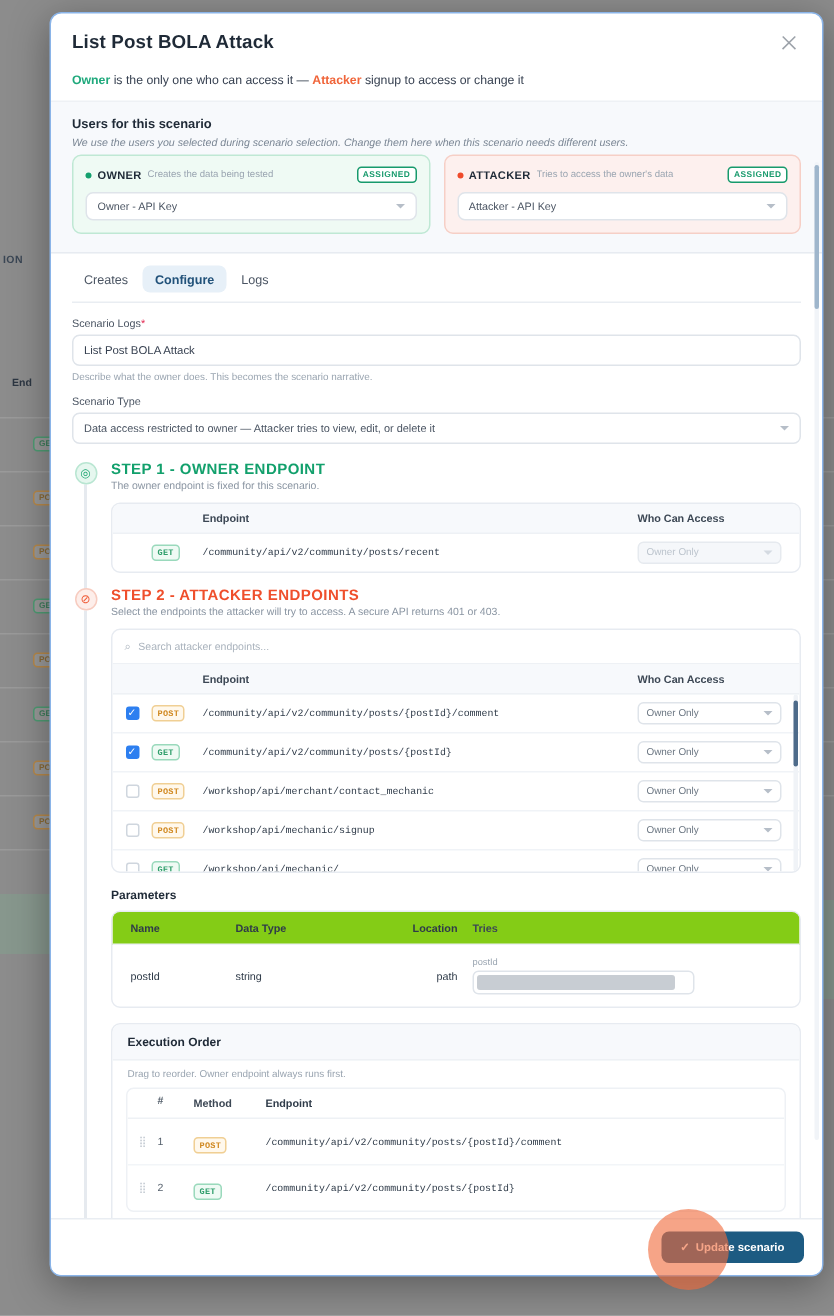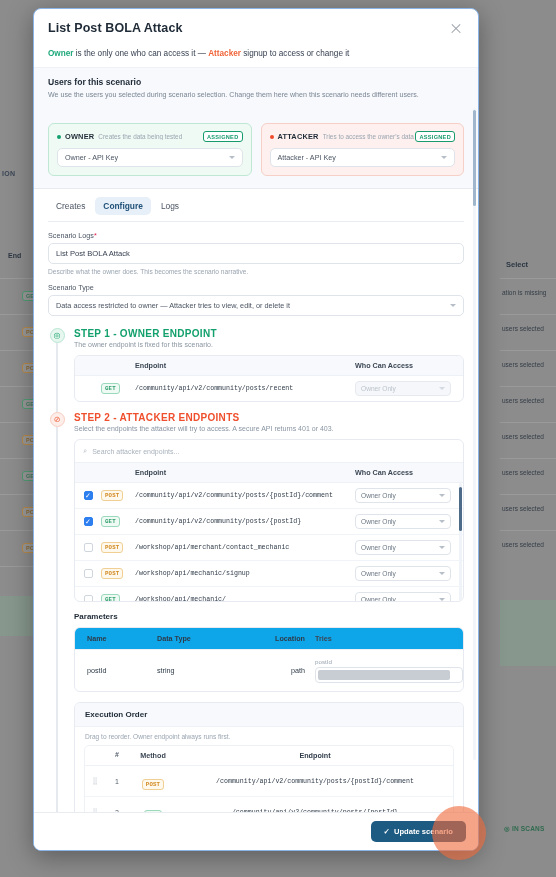--- a/index.html
+++ b/index.html
@@ -33,21 +33,21 @@
   .bg-right .br-hdr { position:absolute; left:6px; top:100px; font-weight:700; font-size:7.5px;}
   .br-row { position:absolute; left:0; width:56px; border-top:1px solid #9a9a9a; font-size:6.5px; color:#333c46; padding-left:2px;}
   .br-scan {
     position:absolute; left:4px; bottom:24px; font-size:6.5px; font-weight:700;
     color:#2f6b4f; letter-spacing:.2px;
   }
   .bg-band { position:absolute; left:0; right:0; }
 
   
   .modal {
-    position: absolute; left: 33px; top: 8px; width: 446px; height: 843px;
+    position: absolute; left: 33px; top: 8px; width: 516px; height: 843px;
     background: #ffffff; border: 1px solid #8ab4e8; border-radius: 8px;
     box-shadow: 0 6px 26px rgba(0,0,0,.35);
     display: flex; flex-direction: column; overflow: hidden;
   }
   .modal-head {
     padding: 12px 14px 10px 14px; display:flex; align-items:flex-start;
     justify-content:space-between; flex: 0 0 auto;
   }
   .modal-title { font-size: 12.5px; font-weight: 700; color: #1f2a37; letter-spacing:.1px;}
   .close-x {
@@ -67,21 +67,21 @@
 
   .scroll-area {
     flex: 1 1 auto; overflow: hidden; position: relative;
     border-top: 1px solid #eef1f5;
   }
   .scroll-inner { padding: 0 0 6px 0; }
 
   
   .users-panel { background:#f7f9fc; border-bottom:1px solid #e7ebf1; padding:9px 14px 12px 14px;}
   .users-title { font-size:8.6px; font-weight:700; color:#1f2a37; margin-bottom:4px;}
-  .users-sub { font-size:7.1px; color:#7a8694; margin-bottom:24px; }
+  .users-sub { font-size:7.1px; color:#7a8694; margin-bottom:4px;font-style:italic; }
   .users-grid { display:flex; gap:9px; }
   .user-card { flex:1; border-radius:6px; padding:7px 8px 8px 8px; }
   .user-card.owner { background:#effaf4; border:1px solid #bfe8d4; }
   .user-card.attacker { background:#fdf0ee; border:1px solid #f6cfc6; }
   .uc-top { display:flex; align-items:center; justify-content:space-between; margin-bottom:6px;}
   .uc-left { display:flex; align-items:center; gap:4px; min-width:0;}
   .dot { width:4px;height:4px;border-radius:50%; flex:0 0 auto;}
   .dot.g{background:#14a06e;} .dot.r{background:#ef4b2b;}
   .uc-role { font-size:7.4px; font-weight:700; color:#1f2a37; letter-spacing:.2px;}
   .uc-desc { font-size:6.4px; color:#9aa5b1; white-space:nowrap; overflow:hidden; text-overflow:ellipsis;}
@@ -176,38 +176,38 @@
   .search-ico { color:#aab3bd; font-size:7.5px; }
   .search-ph { font-size:7px; color:#aab3bd; }
 
   .ep-scroll { position:relative; max-height:118px; overflow:hidden;}
   .ep-scrollbar { position:absolute; right:1.5px; top:4px; width:3px; height:44px; background:#4e6b8a; border-radius:2px; }
   .ep-scrolltrack { position:absolute; right:1.5px; top:0; bottom:0; width:3px; background:#f0f3f7; border-radius:2px;}
 
   
   .sec-title { font-size:8px; font-weight:700; color:#1f2a37; margin:10px 0 6px 0;}
   .p-card { border:1px solid #e7ebf1; border-radius:6px; overflow:hidden; background:#fff;}
-  .p-hdr { display:flex; background:#0ea5e9; border-bottom:1px solid #eef1f5; padding:6px 0; font-size:7.2px; font-weight:700; color:#3c4754;}
+  .p-hdr { display:flex; background:#84cc16; border-bottom:1px solid #eef1f5; padding:6px 0; font-size:7.2px; font-weight:700; color:#3c4754;}
   .p-row { display:flex; align-items:center; padding:8px 0; }
   .pc-name { width:82px; flex:0 0 82px; padding-left:12px; font-size:7.2px; color:#2f3b49;}
   .pc-type { width:84px; flex:0 0 84px; font-size:7.2px; color:#2f3b49;}
   .pc-loc  { width:74px; flex:0 0 74px; text-align:right; padding-right:10px; font-size:7.2px; color:#2f3b49;}
   .pc-val  { flex:1 1 auto; min-width:0; padding-right:10px;}
   .val-lbl { font-size:6.2px; color:#9aa5b1; margin-bottom:2px;}
   .val-input {
     height:16px; border:1px solid #dfe4ea; border-radius:4px; background:#fff; width:148px;
     display:flex; align-items:center; padding:2px;
   }
   .val-fill { height:100%; width:132px; background:#c8cdd3; border-radius:2px;}
 
   
   .eo-card { border:1px solid #e7ebf1; border-radius:6px; overflow:hidden; background:#fff; margin-top:10px;}
   .eo-head { background:#f7f9fc; border-bottom:1px solid #eef1f5; padding:7px 10px; font-size:8px; font-weight:700; color:#1f2a37;}
   .eo-hint { font-size:6.6px; color:#9aa5b1; padding:6px 10px 5px 10px;}
-  .eo-tbl { margin:0 9px 9px 9px; border:1px solid #eef1f5; border-radius:5px; overflow:hidden;text-align:center;}
+  .eo-tbl { margin:0 9px 9px 9px; border:1px solid #eef1f5; border-radius:5px; overflow:hidden;}
   .eo-hdr { display:flex; border-bottom:1px solid #eef1f5; padding:5px 0; font-size:7.2px; font-weight:700; color:#3c4754;}
   .eo-row { display:flex; align-items:center; border-bottom:1px solid #f2f5f8; padding:6px 0;}
   .eo-row:last-child { border-bottom:none;}
   .eo-grip { width:20px;flex:0 0 20px; display:flex;align-items:center;justify-content:center; color:#c3cad2; font-size:7px; cursor:grab;}
   .eo-num  { width:24px;flex:0 0 24px; font-size:7px; color:#55606c; }
   .eo-meth { width:48px;flex:0 0 48px; }
   .eo-ep   { flex:1 1 auto; min-width:0; font-family:"Liberation Mono", monospace; font-size:6.6px; color:#2f3b49; white-space:nowrap; overflow:hidden; text-overflow:ellipsis;}
 
   
   .modal-foot {

